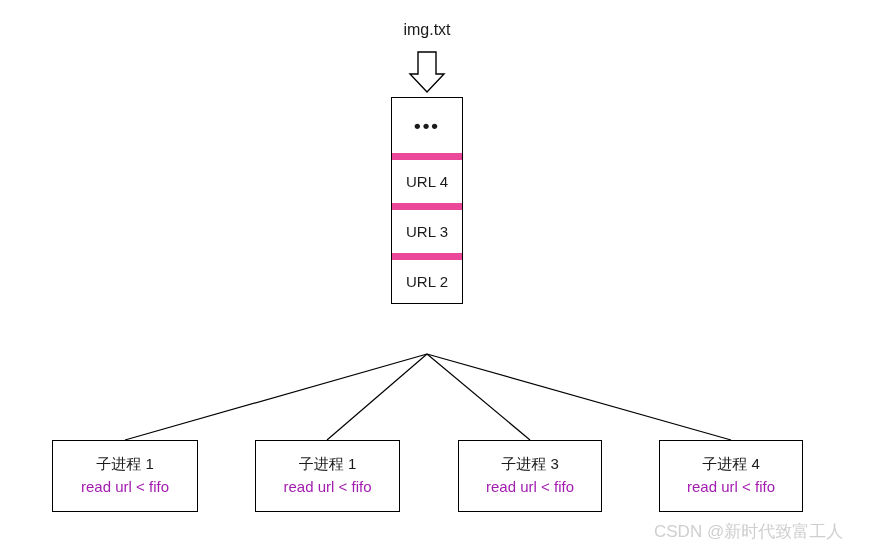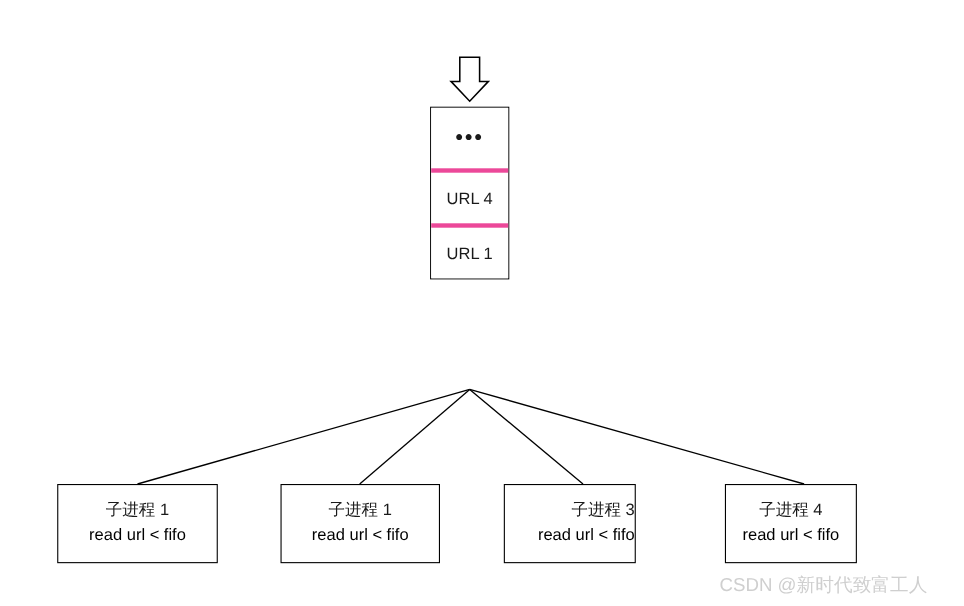--- a/index.html
+++ b/index.html
@@ -55,21 +55,21 @@
     width: 100%;
     display: flex;
     align-items: center;
     justify-content: center;
     font-size: 15px;
     color: #1a1a1a;
     background: #ffffff;
     white-space: nowrap;
   }
   .fifo-cell + .fifo-cell {
-    border-top: 4px solid #ec4899;
+    border-top: 7px solid #ec4899;
   }
   .fifo-cell.ellipsis-cell {
     height: 55px;
     font-size: 19px;
     letter-spacing: 2px;
     font-weight: bold;
   }
   .fifo-cell.url-cell {
     height: 50px;
   }
@@ -89,21 +89,21 @@
   }
   .proc-title {
     font-size: 15px;
     line-height: 22px;
     color: #1a1a1a;
     white-space: nowrap;
   }
   .proc-cmd {
     font-size: 15px;
     line-height: 24px;
-    color: #000000;
+    color: #a21caf;
     white-space: nowrap;
   }
 
   
   #watermark {
     position: absolute;
     left: 654px;
     top: 521px;
     font-size: 17px;
     line-height: 22px;
@@ -119,42 +119,44 @@
   <svg id="edges" viewBox="0 0 876 551" width="876" height="551" xmlns="http://www.w3.org/2000/svg">
 
     <polygon points="418,52 436,52 436,74 444,74 427,92 410,74 418,74" fill="#ffffff" stroke="#000000" stroke-width="1.4"></polygon>
 
     <line x1="427" y1="354" x2="125" y2="440" stroke="#000000" stroke-width="1.2"></line>
     <line x1="427" y1="354" x2="327" y2="440" stroke="#000000" stroke-width="1.2"></line>
     <line x1="427" y1="354" x2="530" y2="440" stroke="#000000" stroke-width="1.2"></line>
     <line x1="427" y1="354" x2="731" y2="440" stroke="#000000" stroke-width="1.2"></line>
   </svg>
 
+  <div id="source-label">img.txt</div>
 
   <div id="fifo-stack">
     <div class="fifo-cell ellipsis-cell">•••</div>
     <div class="fifo-cell url-cell">URL 4</div>
-    <div class="fifo-cell url-cell">URL 1</div>
+    <div class="fifo-cell url-cell">URL 3</div>
+    <div class="fifo-cell url-cell">URL 2</div>
   </div>
 
   <div class="proc-box" style="left:52px; width:146px;">
     <div class="proc-title">子进程 1</div>
     <div class="proc-cmd">read url &lt; fifo</div>
   </div>
 
   <div class="proc-box" style="left:255px; width:145px;">
     <div class="proc-title">子进程 1</div>
     <div class="proc-cmd">read url &lt; fifo</div>
   </div>
 
-  <div class="proc-box" style="left:458px; width:120px;align-items:flex-end;">
+  <div class="proc-box" style="left:458px; width:144px;">
     <div class="proc-title">子进程 3</div>
     <div class="proc-cmd">read url &lt; fifo</div>
   </div>
 
-  <div class="proc-box" style="left:659px; width:120px;">
+  <div class="proc-box" style="left:659px; width:144px;">
     <div class="proc-title">子进程  4</div>
     <div class="proc-cmd">read url &lt; fifo</div>
   </div>
 
   <div id="watermark">CSDN @新时代致富工人</div>
 
 </div>
 
 </body></html>

